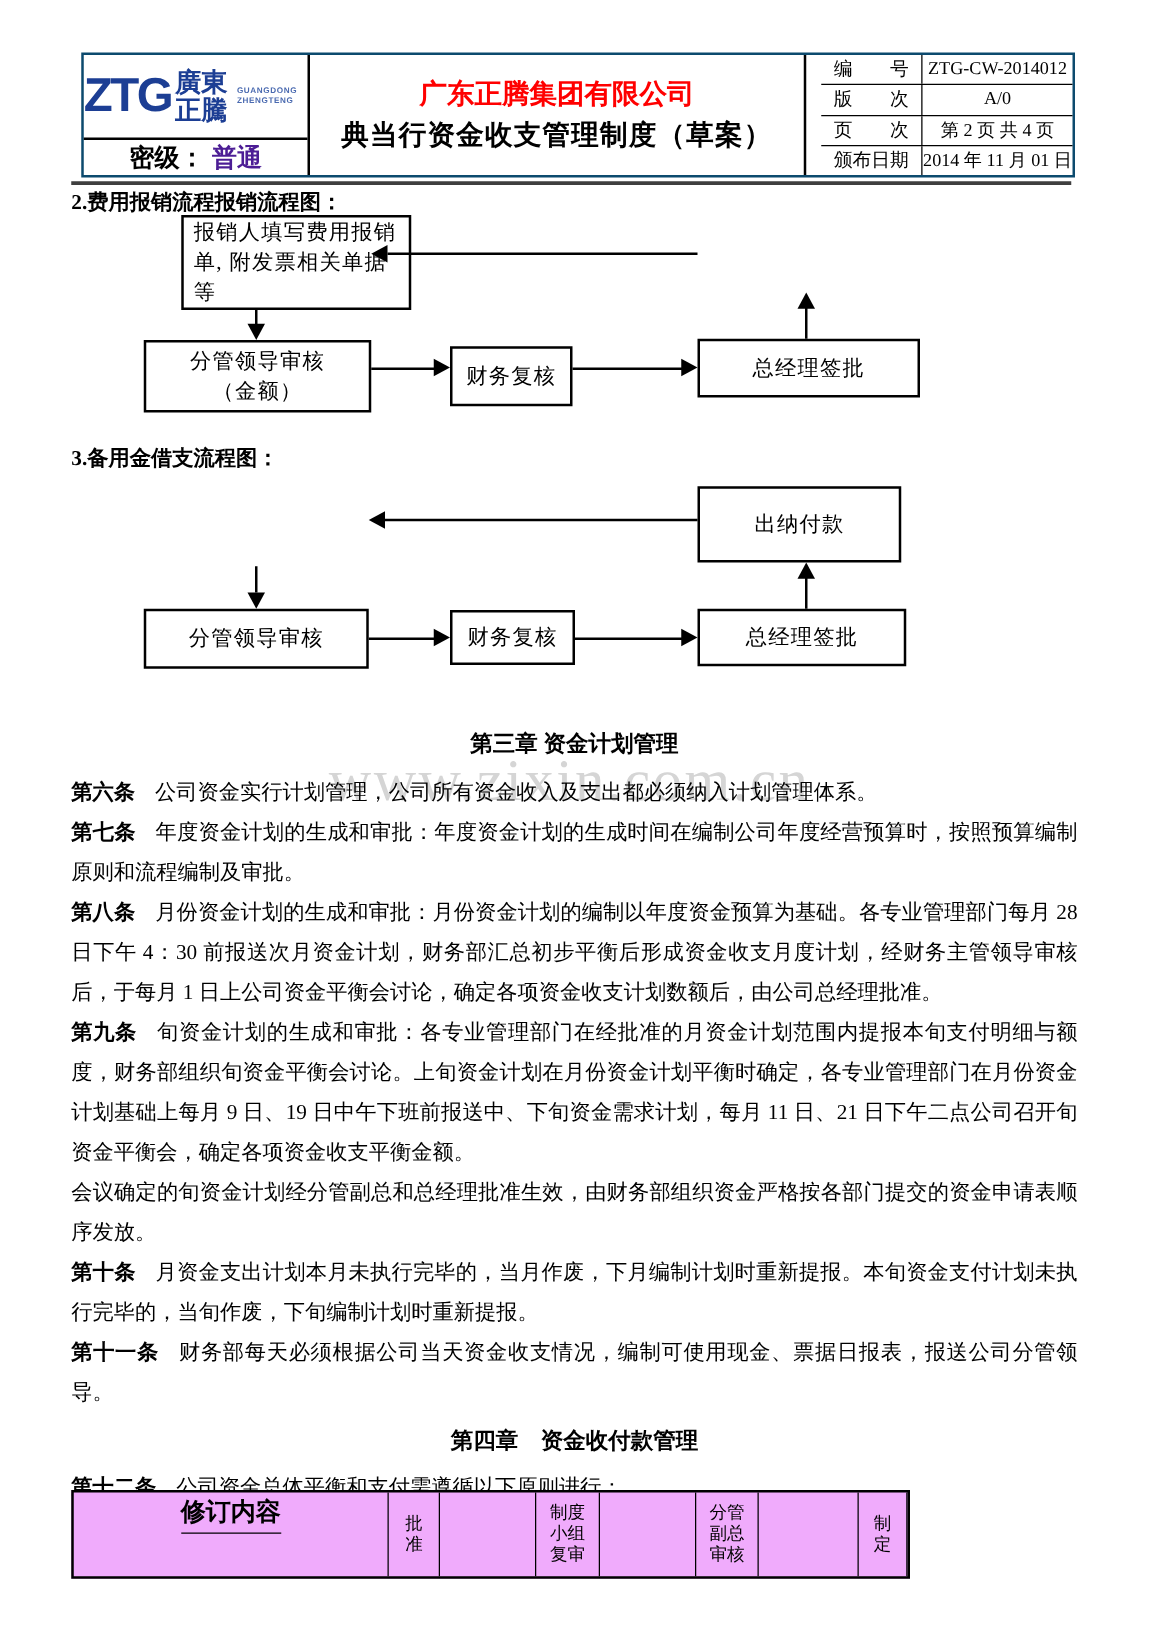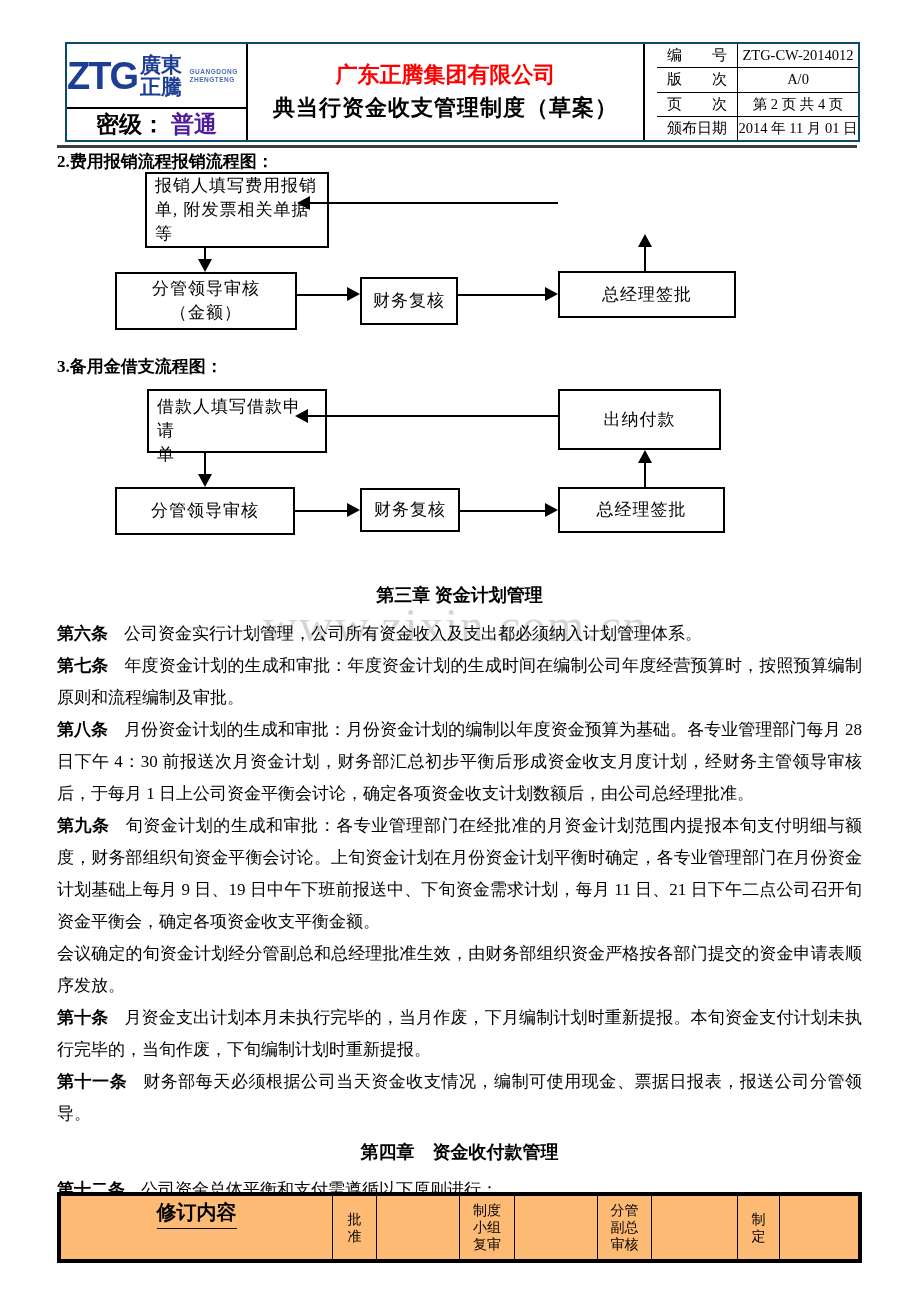--- a/index.html
+++ b/index.html
@@ -11,21 +11,21 @@
        display:flex;box-sizing:border-box;}
   .hdr-left{width:181px;border-right:2px solid #000;box-sizing:border-box;display:flex;flex-direction:column;}
   .logo-zone{height:66px;border-bottom:2px solid #000;display:flex;align-items:center;justify-content:center;}
   .logo-ztg{font-family:"Liberation Sans","DejaVu Sans",sans-serif;font-weight:bold;
             font-size:38px;color:#1c3e94;letter-spacing:-2px;line-height:1;}
   .logo-right{margin-left:3px;display:flex;flex-direction:row;align-items:center;}
   .logo-cn{font-weight:bold;font-size:21px;color:#1c3e94;line-height:22px;letter-spacing:0;}
   .logo-en{font-family:"Liberation Sans","DejaVu Sans",sans-serif;font-weight:bold;
            font-size:6.5px;color:#4a6ab0;line-height:8px;letter-spacing:.5px;}
   .security-row{flex:1;display:flex;align-items:center;justify-content:center;
-                font-size:23px;font-weight:bold;text-align:right;}
+                font-size:20px;font-weight:bold;text-align:right;}
   .security-val{color:#4c1d95;margin-left:6px;}
   .hdr-mid{width:397px;border-right:2px solid #000;box-sizing:border-box;
            display:flex;flex-direction:column;align-items:center;justify-content:center;}
   .company{color:#ff0000;font-weight:bold;font-size:22px;line-height:32px;}
   .doc-title{color:#000;font-weight:bold;font-size:22px;line-height:34px;letter-spacing:1px;}
   .hdr-right{flex:1;display:flex;flex-direction:column;margin-left:12px;}
   .meta-row{flex:1;display:flex;border-bottom:1px solid #000;box-sizing:border-box;}
   .meta-row:last-child{border-bottom:none;}
   .meta-row{align-items:stretch;}
   .meta-label-wrap{width:81px;border-right:1px solid #000;box-sizing:border-box;
@@ -52,22 +52,22 @@
   
   .watermark{position:absolute;left:263px;top:598px;font-size:47px;color:#d5d5d5;
              font-family:"Liberation Serif","DejaVu Serif",serif;letter-spacing:2px;z-index:0;}
   .text-zone{position:absolute;left:57px;top:578px;width:805px;z-index:1;}
   .chapter{font-size:18px;font-weight:bold;text-align:center;line-height:30px;margin:2px 0 8px 0;}
   .chapter4{margin:7px 0 7px 0;}
   .para{font-size:17px;line-height:32px;margin:0;text-align:justify;}
   .para b{margin-right:16px;}
 
   
-  .rev-table{position:absolute;left:57px;top:1192px;width:805px;height:71px;border:4px solid #000000;
-             box-sizing:border-box;display:flex;z-index:2;background:#fdba74;}
+  .rev-table{position:absolute;left:57px;top:1192px;width:671px;height:71px;border:2px solid #000000;
+             box-sizing:border-box;display:flex;z-index:2;background:#f0abfc;}
   .rev-cell{border-right:1px solid #000;box-sizing:border-box;display:flex;
             align-items:center;justify-content:center;font-size:14px;line-height:17px;
             text-align:center;white-space:pre-line;}
   .rev-cell:last-child{border-right:none;}
   .rev-content{width:272px;display:flex;flex-direction:column;}
   .rev-content-top{height:33px;border-bottom:1px solid #000;box-sizing:border-box;display:flex;
                    align-items:center;justify-content:center;font-size:20px;font-weight:bold;}
   .rev-content-bottom{flex:1;}
   .w-approve{width:44px;} .w-e1{width:83px;} .w-group{width:55px;} .w-e2{width:83px;}
   .w-vp{width:54px;} .w-e3{width:86px;} .w-draft{width:42px;} .w-e4{flex:1;}
@@ -143,22 +143,20 @@
   <div class="ah ah-right" style="left:347px;top:287px;"></div>
 
   <div class="hl" style="left:458px;top:294px;width:88px;"></div>
   <div class="ah ah-right" style="left:545px;top:287px;"></div>
 
   <div class="vl" style="left:644px;top:246px;height:25px;"></div>
   <div class="ah ah-up" style="left:638px;top:234px;"></div>
 
   <div class="fc-heading" style="left:57px;top:355px;">3.备用金借支流程图：</div>
 
-  <div class="fc-box align-left" style="left:115px;top:389px;width:180px;height:64px;align-items:flex-start;">借款人填写借款申请
-单</div>
   <div class="fc-box" style="left:558px;top:389px;width:163px;height:61px;">出纳付款</div>
   <div class="fc-box" style="left:115px;top:487px;width:180px;height:48px;">分管领导审核</div>
   <div class="fc-box" style="left:360px;top:488px;width:100px;height:44px;">财务复核</div>
   <div class="fc-box" style="left:558px;top:487px;width:167px;height:46px;">总经理签批</div>
 
   <div class="hl" style="left:308px;top:415px;width:250px;"></div>
   <div class="ah ah-left" style="left:295px;top:409px;"></div>
 
   <div class="vl" style="left:204px;top:453px;height:21px;"></div>
   <div class="ah ah-down" style="left:198px;top:474px;"></div>

